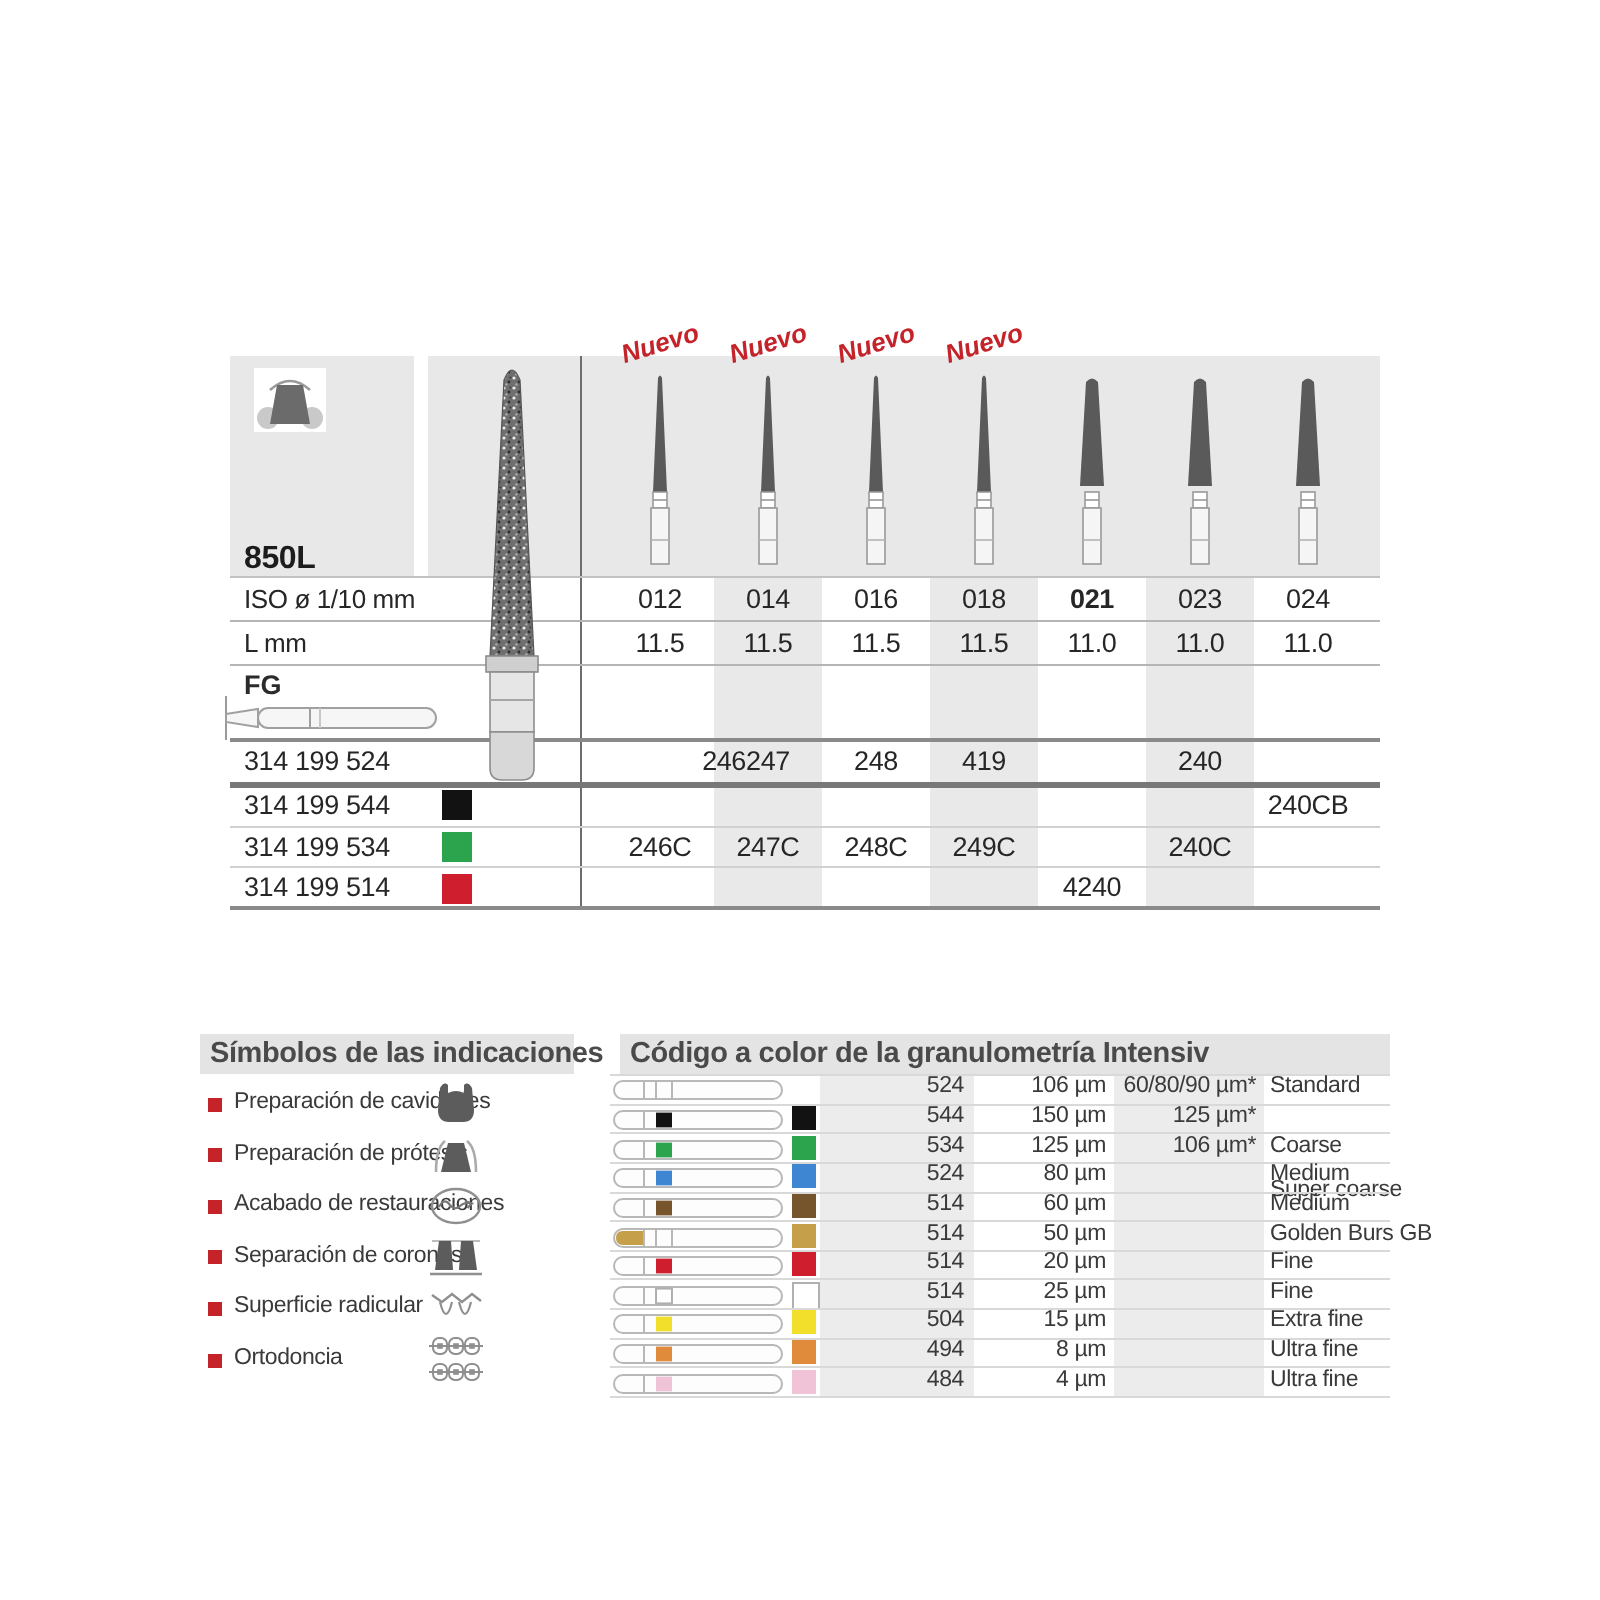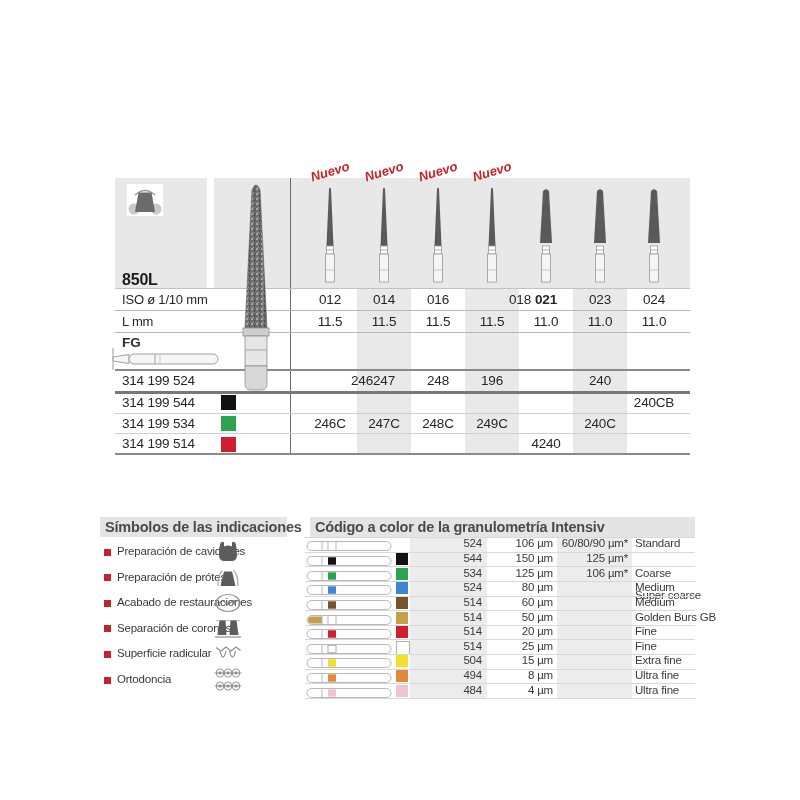--- a/index.html
+++ b/index.html
@@ -150,40 +150,40 @@
         <rect x="26" y="8" width="89" height="10" rx="5" fill="#f6f6f6" stroke="#a0a0a0"></rect>
         <line x1="52" y1="8" x2="52" y2="18" stroke="#a0a0a0"></line>
         <line x1="57" y1="8" x2="57" y2="18" stroke="#c7c7c7"></line>
       </svg>
     </div>
 
     <div id="iso-values">
         <div class="abs txt cellv" style="left: 303px; top: 292px;">012</div>
         <div class="abs txt cellv" style="left: 357px; top: 292px;">014</div>
         <div class="abs txt cellv" style="left: 411px; top: 292px;">016</div>
-        <div class="abs txt cellv" style="left: 465px; top: 292px; padding-left: 28px;">018</div>
+        <div class="abs txt cellv" style="left: 465px; top: 292px;">018</div>
         <div class="abs txt cellv" style="left: 519px; top: 292px; font-weight: bold;">021</div>
         <div class="abs txt cellv" style="left: 573px; top: 292px;">023</div>
         <div class="abs txt cellv" style="left: 627px; top: 292px;">024</div>
       </div>
     <div id="l-values">
         <div class="abs txt cellv" style="left: 303px; top: 314px;">11.5</div>
         <div class="abs txt cellv" style="left: 357px; top: 314px;">11.5</div>
         <div class="abs txt cellv" style="left: 411px; top: 314px;">11.5</div>
         <div class="abs txt cellv" style="left: 465px; top: 314px;">11.5</div>
         <div class="abs txt cellv" style="left: 519px; top: 314px;">11.0</div>
         <div class="abs txt cellv" style="left: 573px; top: 314px;">11.0</div>
         <div class="abs txt cellv" style="left: 627px; top: 314px;">11.0</div>
       </div>
     <div id="order-rows">
         <div class="abs txt" style="left: 122px; top: 373px;">314 199 524</div>
         <div class="abs txt cellv" style="left: 319px; top: 373px; text-align: right;">246</div>
         <div class="abs txt cellv" style="left: 357px; top: 373px;">247</div>
         <div class="abs txt cellv" style="left: 411px; top: 373px;">248</div>
-        <div class="abs txt cellv" style="left: 465px; top: 373px;">196</div>
+        <div class="abs txt cellv" style="left: 465px; top: 373px;">419</div>
         <div class="abs txt cellv" style="left: 573px; top: 373px;">240</div>
         <div class="abs txt" style="left: 122px; top: 394.5px;">314 199 544</div>
         <div class="abs sq" style="left: 221px; top: 395px; background: rgb(18, 18, 18); border: none;"></div>
         <div class="abs txt cellv" style="left: 627px; top: 394.5px;">240CB</div>
         <div class="abs txt" style="left: 122px; top: 415.5px;">314 199 534</div>
         <div class="abs sq" style="left: 221px; top: 416px; background: rgb(44, 163, 77); border: none;"></div>
         <div class="abs txt cellv" style="left: 303px; top: 415.5px;">246C</div>
         <div class="abs txt cellv" style="left: 357px; top: 415.5px;">247C</div>
         <div class="abs txt cellv" style="left: 411px; top: 415.5px;">248C</div>
         <div class="abs txt cellv" style="left: 465px; top: 415.5px;">249C</div>

